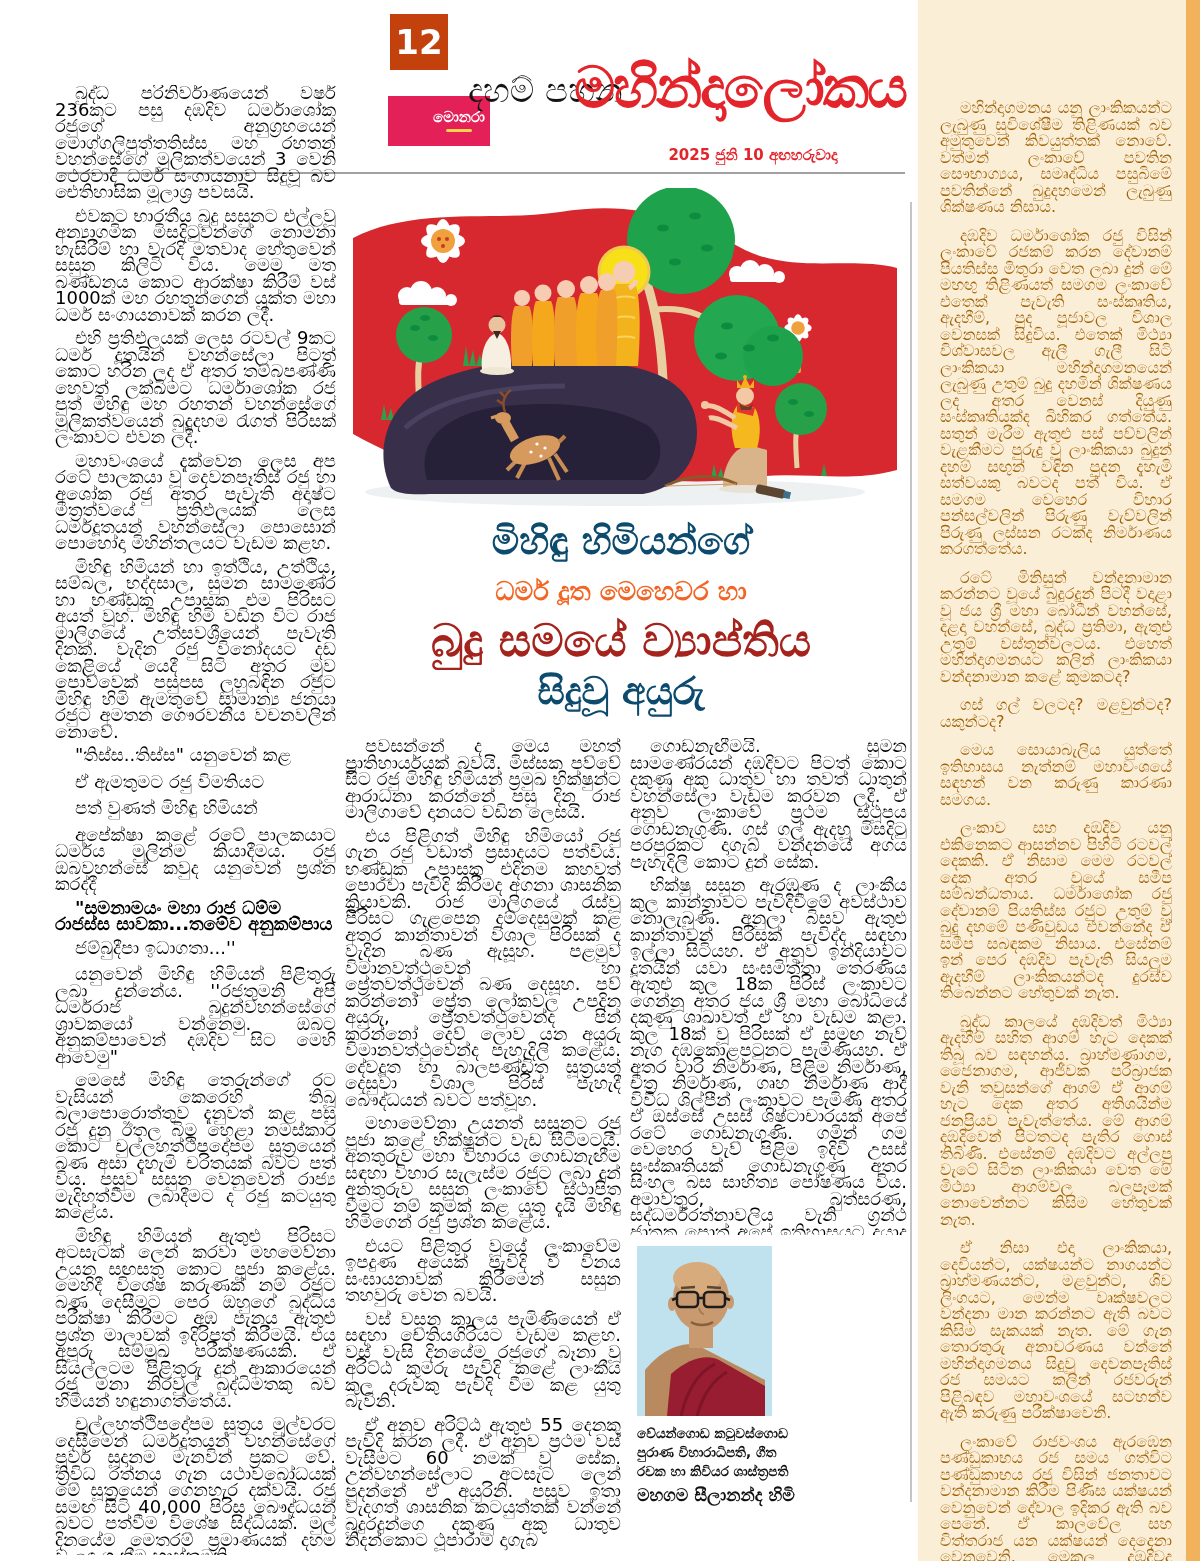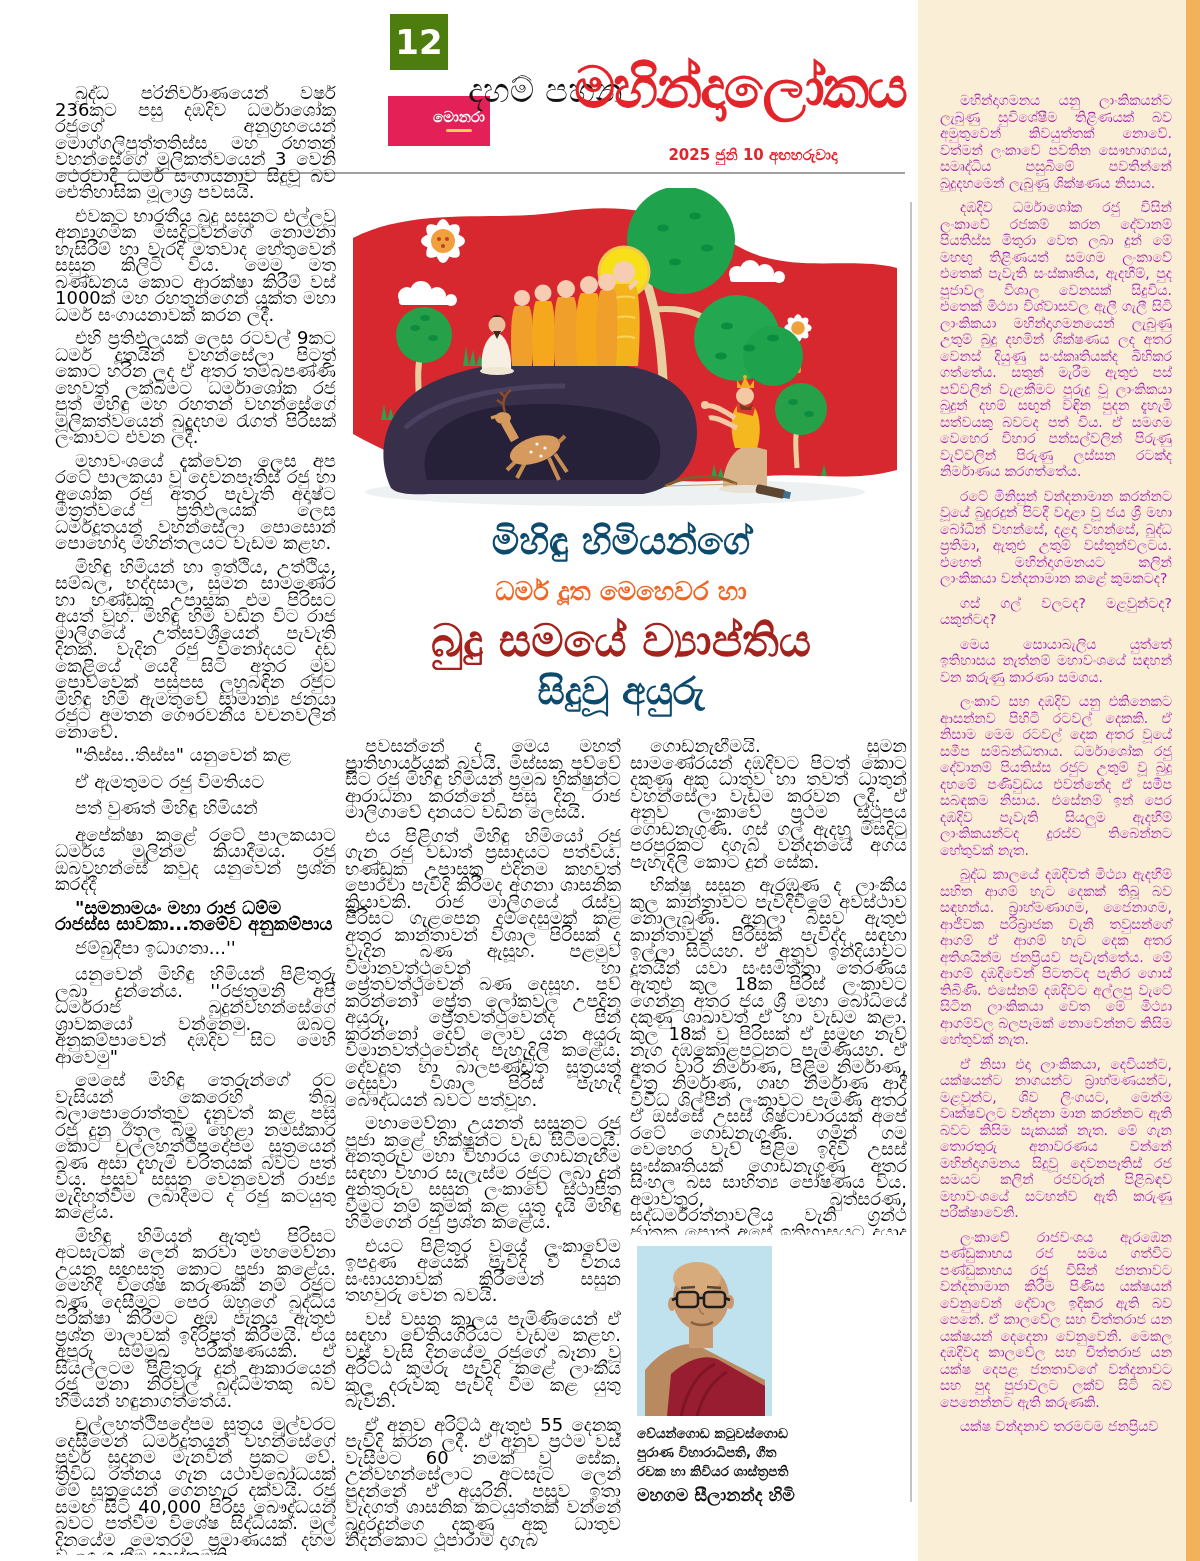--- a/index.html
+++ b/index.html
@@ -1,21 +1,21 @@
 <!DOCTYPE html>
 <html><head>
 <meta charset="utf-8">
 <style>
   html,body{margin:0;padding:0;background:#e8e8e8;}
   .page{position:relative;width:1200px;height:1561px;background:#ffffff;overflow:hidden;
         font-family:"DejaVu Sans","Liberation Sans",sans-serif;color:#1c1c1c;margin:0 auto;}
   .abs{position:absolute;}
 
   
-  .badge12{left:390px;top:14px;width:58px;height:56px;background:#4d7c0f;color:#fff;
+  .badge12{left:390px;top:14px;width:58px;height:56px;background:#c2410c;color:#fff;
            font-size:34px;font-weight:bold;display:flex;align-items:center;justify-content:center;}
   .logo-box{left:388px;top:96px;width:62px;height:50px;background:#e32057;color:#fff;
             font-size:15px;font-weight:bold;display:flex;flex-direction:column;align-items:center;justify-content:center;line-height:1;padding-left:40px;}
   .logo-sub{width:26px;height:3px;background:#ffd24a;margin-top:4px;border-radius:2px;}
   .section-label{left:468px;top:26px;font-size:34px;color:#141414;margin-top:44px;}
   .masthead{left:440px;top:54px;width:466px;font-size:57px;font-weight:bold;color:#e3242b;
             text-align:right;letter-spacing:-2px;white-space:nowrap;}
   .issue-date{left:600px;top:146px;width:306px;text-align:center;font-size:15px;font-weight:bold;color:#e3242b;}
   .header-rule{left:57px;top:172px;width:848px;height:2px;background:#a0a0a0;}
   .v-divider{left:910px;top:202px;width:2px;height:1300px;background:#c4c4c4;}
@@ -30,21 +30,21 @@
   
   .col{overflow:hidden;}
   .col p{margin:0 0 7px 0;text-indent:20px;font-size:18px;line-height:16.5px;text-align:justify;color:#000000;}
   .col-left{left:55px;top:85px;width:281px;height:1470px;}
   .col-mid{left:345px;top:738px;width:276px;height:816px;}
   .col-right{left:630px;top:738px;width:277px;height:497px;}
   .col p.verse{margin-bottom:10px;text-align:left;}
   .col p.bold-quote{font-weight:bold;text-align:left;}
   .sidebar{left:918px;top:0;width:268px;height:1561px;background:#fbeed6;box-sizing:border-box;
            padding:88px 14px 20px 22px;overflow:hidden;}
-  .sidebar p{margin:4px 0 8px 0;text-indent:20px;font-size:14px;line-height:16.5px;text-align:justify;color:#a21caf;}
+  .sidebar p{margin:12px 0 8px 0;text-indent:20px;font-size:16px;line-height:16.5px;text-align:justify;color:#a16207;}
   .edge-strip{left:1186px;top:0;width:14px;height:1561px;background:#f2b25c;}
 
   
   .illustration{left:345px;top:188px;width:560px;height:327px;}
 
   
   .monk-photo{left:637px;top:1246px;width:135px;height:170px;}
   .caption{left:637px;top:1424px;width:218px;font-size:13.5px;font-weight:bold;line-height:1.4;color:#111;}
   .caption .name{font-size:17.5px;margin-top:2px;}
 </style>

